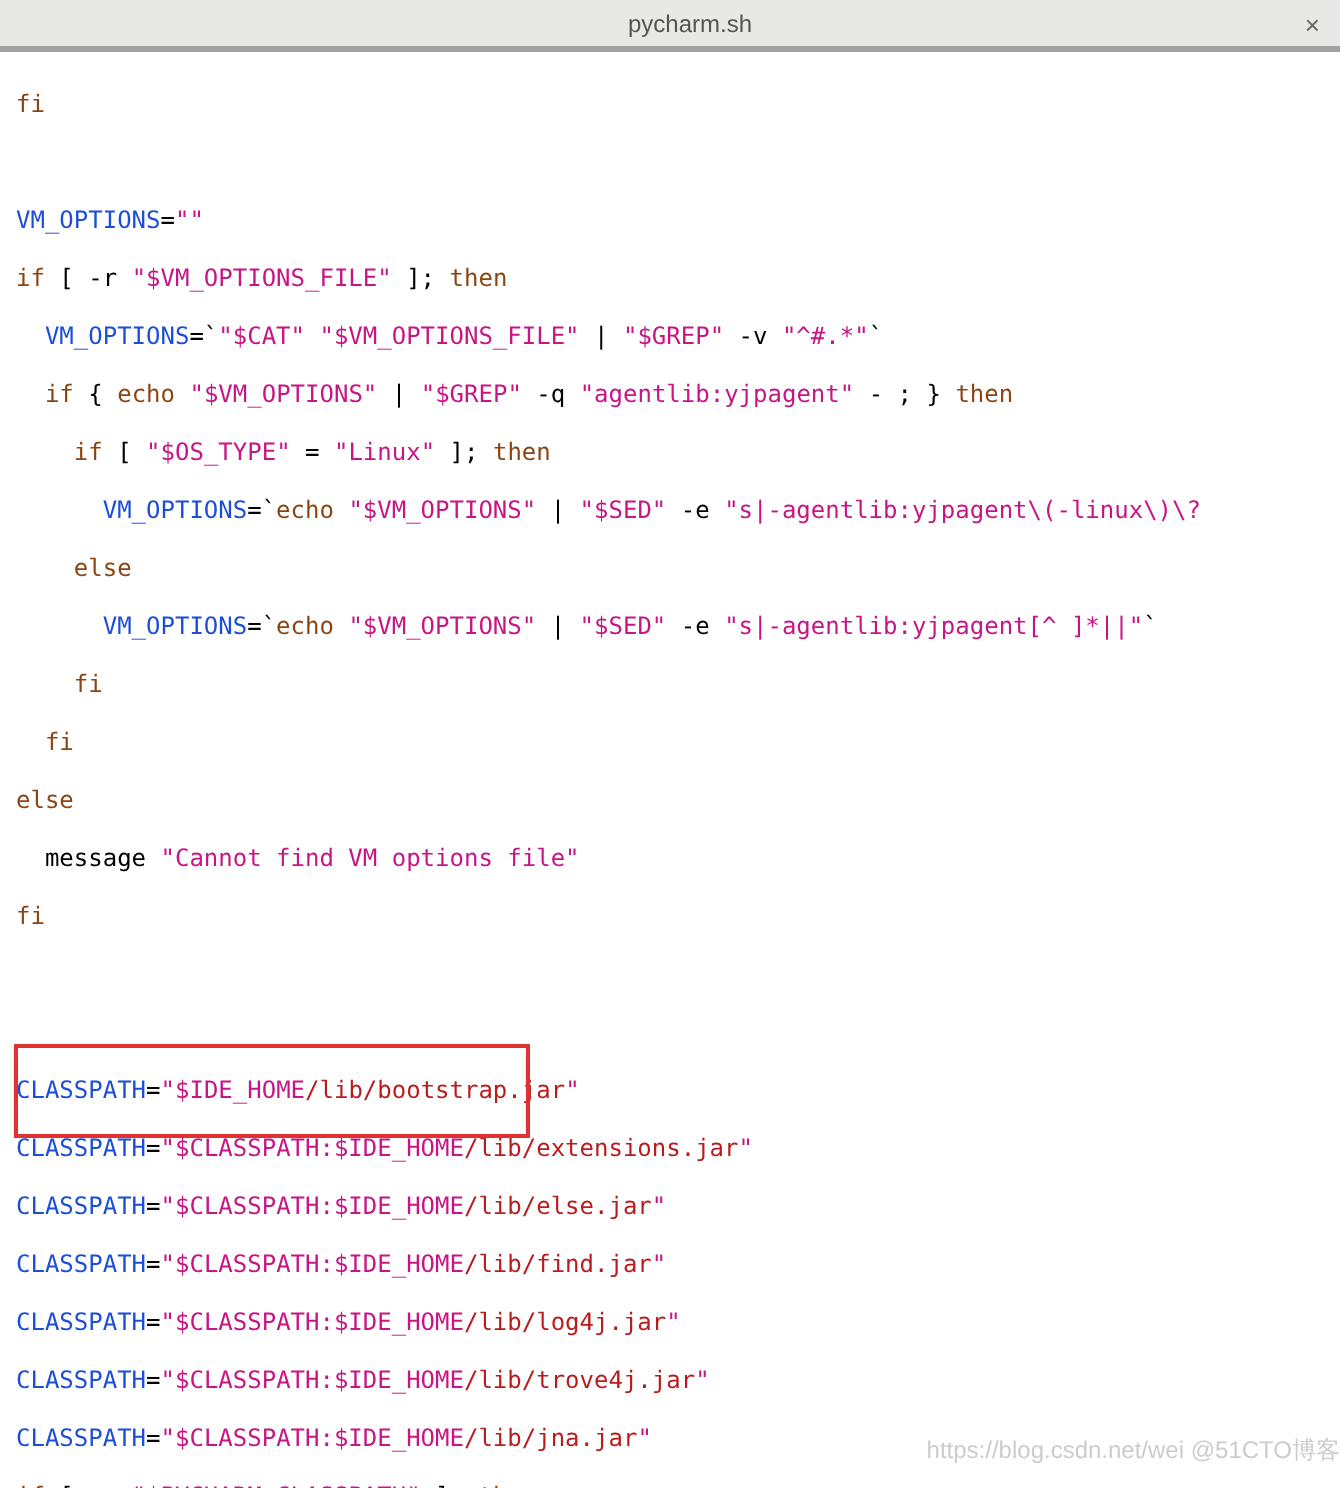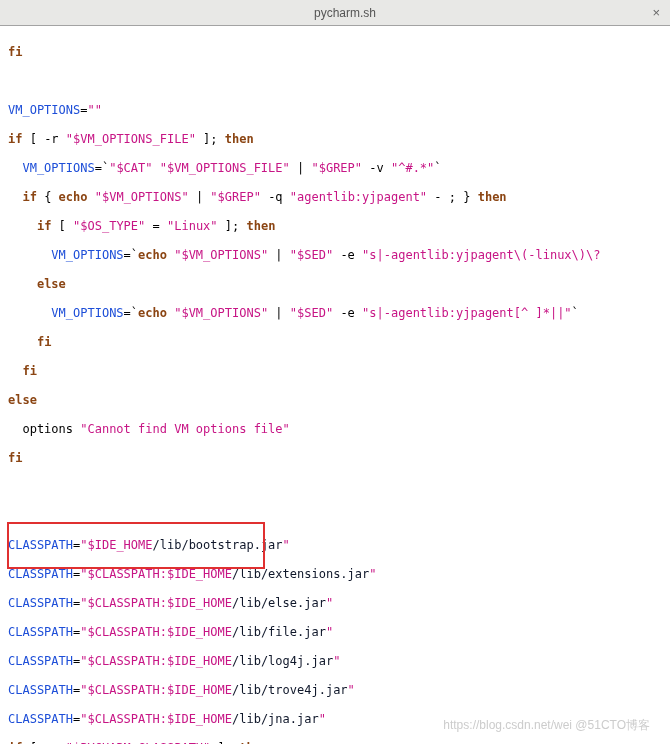--- a/index.html
+++ b/index.html
@@ -7,21 +7,21 @@
   width: 670px;
   height: 744px;
   font-family: "DejaVu Sans Mono", "Liberation Mono", monospace;
   font-size: 12px;
   background: #fff;
   overflow: hidden;
 }
 .titlebar {
   height: 26px;
   background: #e8e8e6;
-  border-bottom: 1px solid #a3a3a3;
+  border-bottom: 3px solid #a3a3a3;
   display: flex;
   align-items: center;
   justify-content: center;
   position: relative;
   padding-left: 20px;
 }
 .titlebar .title {
   color: #555;
   font-family: -apple-system, "Segoe UI", sans-serif;
   font-size: 12px;
@@ -33,36 +33,36 @@
   color: #666;
   font-family: sans-serif;
   font-size: 13px;
 }
 .editor {
   padding: 4px 8px;
   line-height: 14.5px;
   white-space: pre;
   position: relative;
 }
-.kw { color: #8b4513; font-weight: bold; }
+.kw { color: #8b4513; font-weight: normal; }
 .str { color: #c71585; }
 .var { color: #1d4ed8; }
-.path { color: #0f172a; }
+.path { color: #b91c1c; }
 .highlight-box {
   position: absolute;
   border: 2px solid #e03030;
   left: 7px;
   top: 496px;
   width: 258px;
   height: 47px;
   pointer-events: none;
 }
 .watermark {
   position: absolute;
-  right: 20px;
+  right: 0;
   bottom: 10px;
   color: #ccc;
   font-family: sans-serif;
   font-size: 12px;
 }
 </style>
 </head>
 <body>
 
 <div class="titlebar">
@@ -77,28 +77,28 @@
 <div><span class="kw">if</span><span> [ -r </span><span class="str">"$VM_OPTIONS_FILE"</span><span> ]; </span><span class="kw">then</span></div>
 <div><span class="var">  VM_OPTIONS</span><span>=`</span><span class="str">"$CAT" "$VM_OPTIONS_FILE"</span><span> | </span><span class="str">"$GREP"</span><span> -v </span><span class="str">"^#.*"</span><span>`</span></div>
 <div><span>  </span><span class="kw">if</span><span> { </span><span class="kw">echo</span><span> </span><span class="str">"$VM_OPTIONS"</span><span> | </span><span class="str">"$GREP"</span><span> -q </span><span class="str">"agentlib:yjpagent"</span><span> - ; } </span><span class="kw">then</span></div>
 <div><span>    </span><span class="kw">if</span><span> [ </span><span class="str">"$OS_TYPE"</span><span> = </span><span class="str">"Linux"</span><span> ]; </span><span class="kw">then</span></div>
 <div><span class="var">      VM_OPTIONS</span><span>=`</span><span class="kw">echo</span><span> </span><span class="str">"$VM_OPTIONS"</span><span> | </span><span class="str">"$SED"</span><span> -e </span><span class="str">"s|-agentlib:yjpagent\(-linux\)\?</span></div>
 <div><span>    </span><span class="kw">else</span></div>
 <div><span class="var">      VM_OPTIONS</span><span>=`</span><span class="kw">echo</span><span> </span><span class="str">"$VM_OPTIONS"</span><span> | </span><span class="str">"$SED"</span><span> -e </span><span class="str">"s|-agentlib:yjpagent[^ ]*||"</span><span>`</span></div>
 <div><span>    </span><span class="kw">fi</span></div>
 <div><span>  </span><span class="kw">fi</span></div>
 <div><span class="kw">else</span></div>
-<div><span>  options </span><span class="str">"Cannot find VM options file"</span></div>
+<div><span>  message </span><span class="str">"Cannot find VM options file"</span></div>
 <div><span class="kw">fi</span></div>
 <div><span></span>&nbsp;</div>
 <div><span></span>&nbsp;</div>
 <div><span class="var">CLASSPATH</span><span>=</span><span class="str">"$IDE_HOME</span><span class="path">/lib/bootstrap.jar</span><span class="str">"</span></div>
 <div><span class="var">CLASSPATH</span><span>=</span><span class="str">"$CLASSPATH:$IDE_HOME</span><span class="path">/lib/extensions.jar</span><span class="str">"</span></div>
 <div><span class="var">CLASSPATH</span><span>=</span><span class="str">"$CLASSPATH:$IDE_HOME</span><span class="path">/lib/else.jar</span><span class="str">"</span></div>
-<div><span class="var">CLASSPATH</span><span>=</span><span class="str">"$CLASSPATH:$IDE_HOME</span><span class="path">/lib/file.jar</span><span class="str">"</span></div>
+<div><span class="var">CLASSPATH</span><span>=</span><span class="str">"$CLASSPATH:$IDE_HOME</span><span class="path">/lib/find.jar</span><span class="str">"</span></div>
 <div><span class="var">CLASSPATH</span><span>=</span><span class="str">"$CLASSPATH:$IDE_HOME</span><span class="path">/lib/log4j.jar</span><span class="str">"</span></div>
 <div><span class="var">CLASSPATH</span><span>=</span><span class="str">"$CLASSPATH:$IDE_HOME</span><span class="path">/lib/trove4j.jar</span><span class="str">"</span></div>
 <div><span class="var">CLASSPATH</span><span>=</span><span class="str">"$CLASSPATH:$IDE_HOME</span><span class="path">/lib/jna.jar</span><span class="str">"</span></div>
 <div><span class="kw">if</span><span> [ -n </span><span class="str">"$PYCHARM_CLASSPATH"</span><span> ]; </span><span class="kw">then</span></div>
 
 
 
 
 
 

